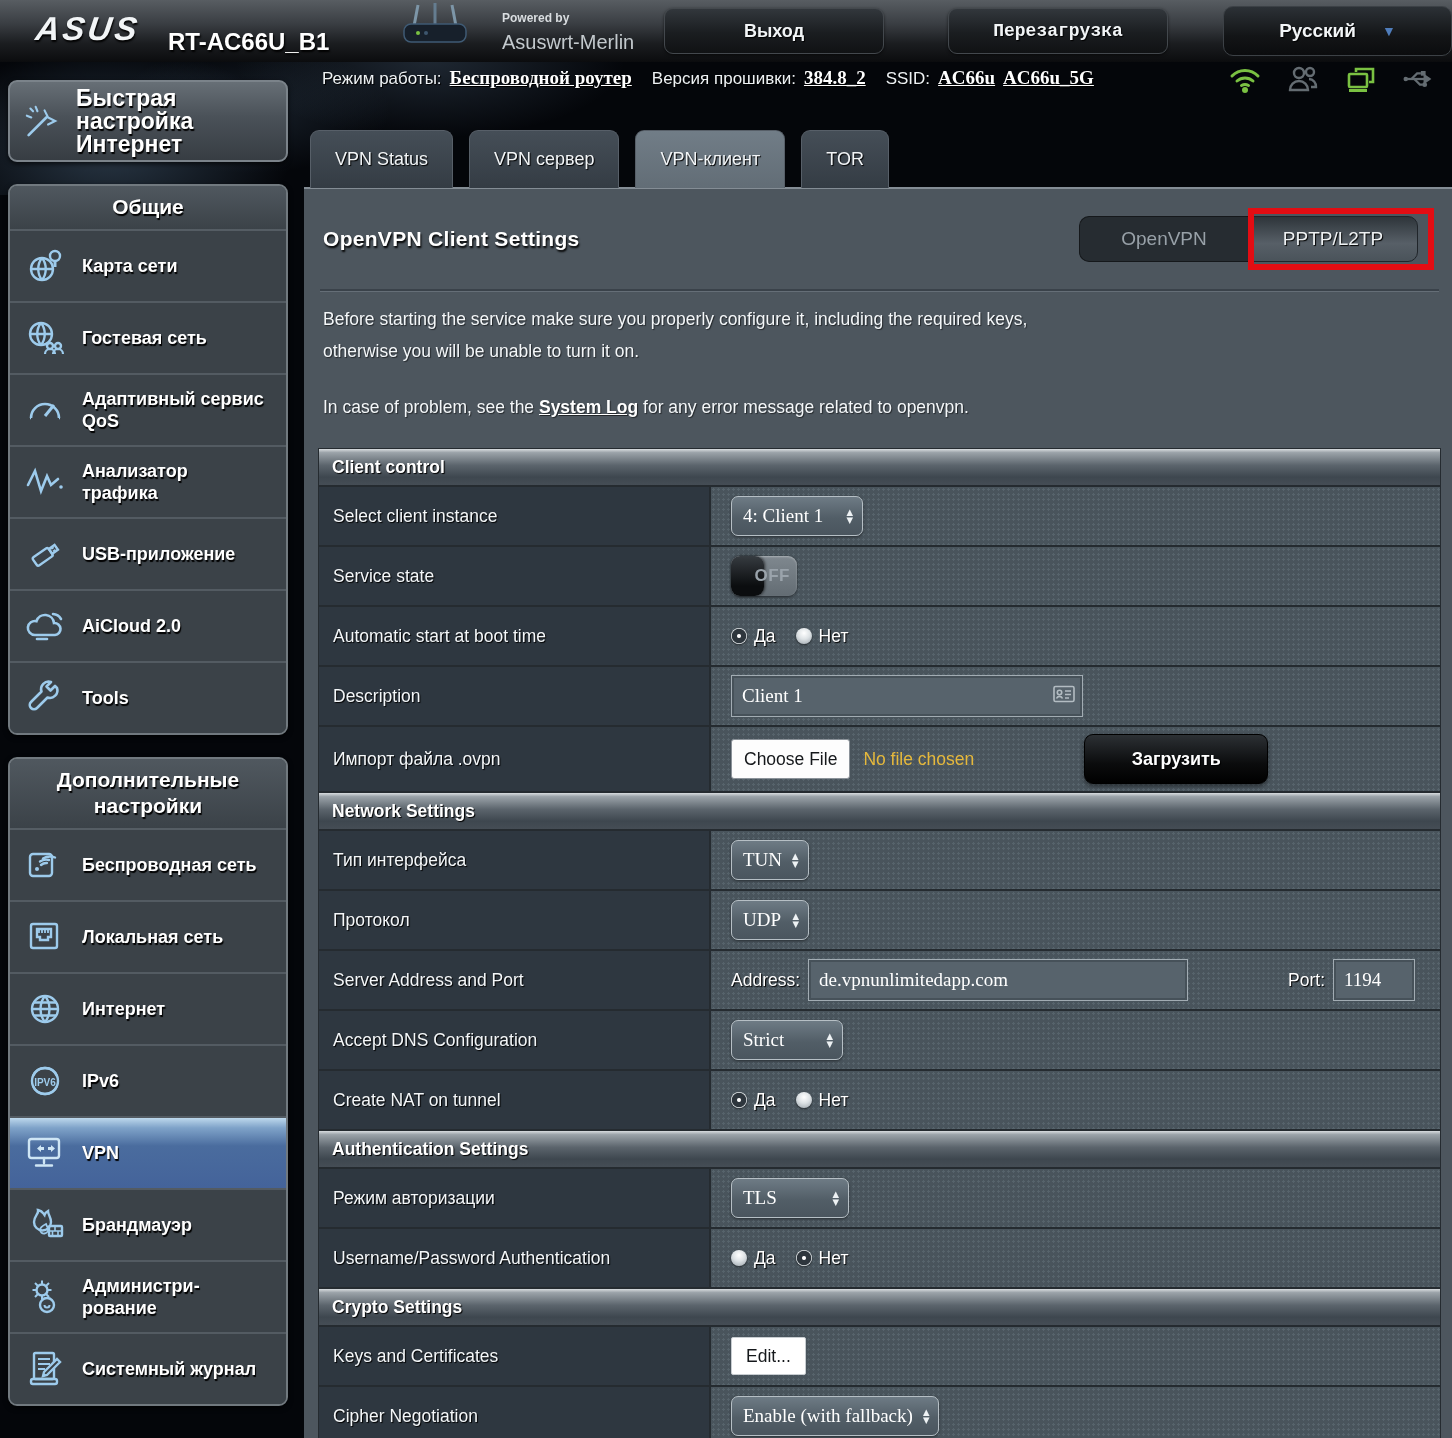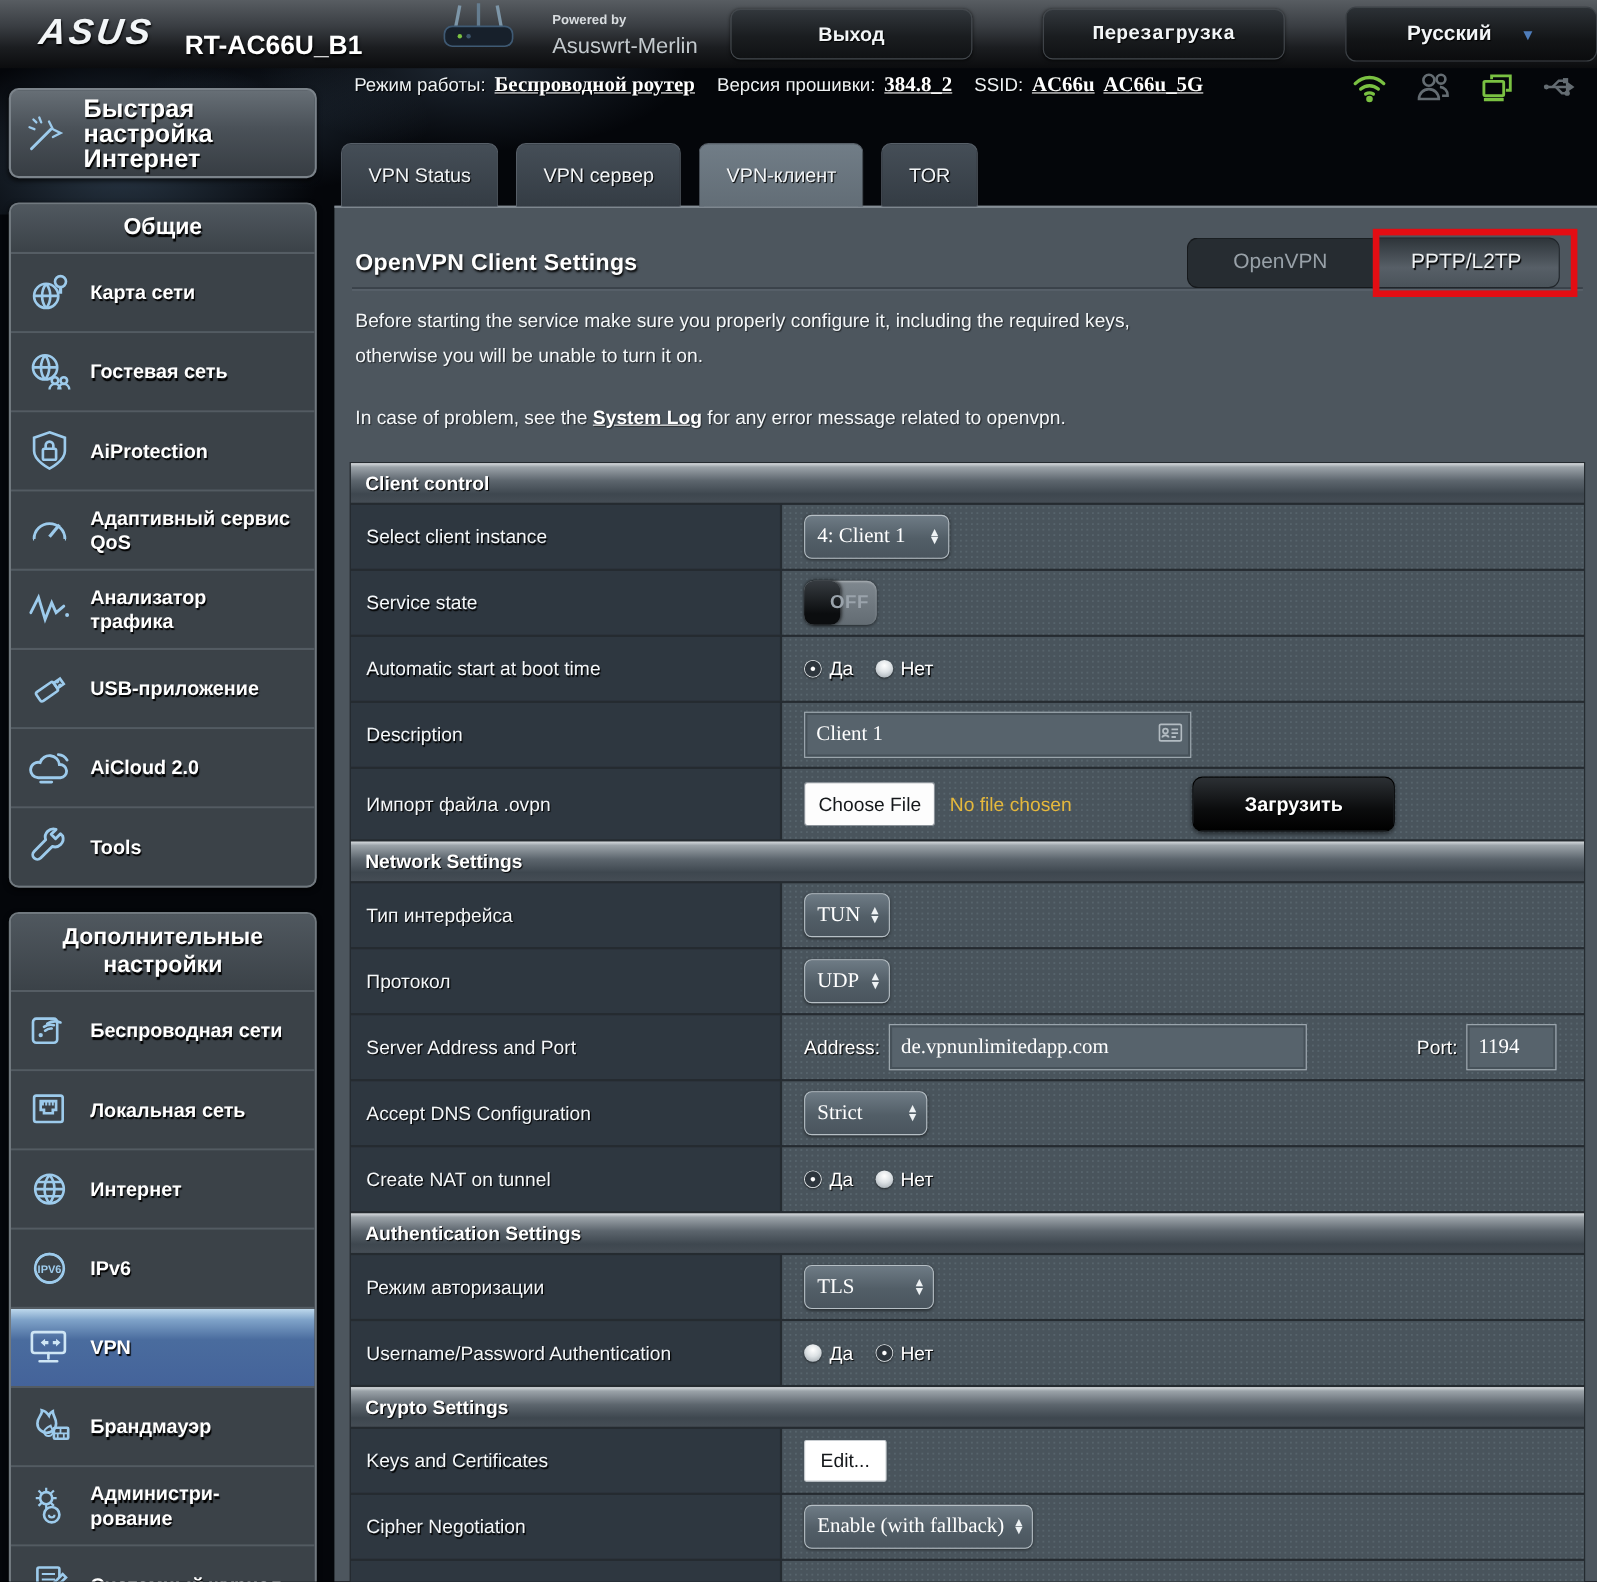--- a/index.html
+++ b/index.html
@@ -61,21 +61,21 @@
   
   .tabstrip{position:absolute;left:310px;top:130px;height:57px;display:flex;gap:16px;z-index:4;}
   .tab{height:57px;padding:0 24px;display:flex;align-items:center;justify-content:center;
     font-size:18px;color:#f2f5f7;cursor:pointer;border-radius:9px 9px 0 0;
     background:linear-gradient(180deg,#454e57,#343c44);border:1px solid #575f68;border-bottom:none;
     text-shadow:1px 1px 1px #000;}
   .tab.active{background:linear-gradient(180deg,#717d87,#626d76);}
   
   .content{position:absolute;left:304px;top:187px;width:1148px;height:1251px;background:#4d565e;
     border-top:2px solid #848d95;z-index:3;padding:0 11px 0 14px;box-sizing:border-box;}
-  .page-head{position:relative;height:72px;}
+  .page-head{position:relative;height:100px;}
   .page-title{position:absolute;left:5px;top:38px;font-size:21px;font-weight:bold;
     text-shadow:1px 2px 2px #000;letter-spacing:.3px;}
   .vpn-switch{position:absolute;right:23px;top:27px;display:flex;height:46px;}
   .sw-btn{width:168px;display:flex;align-items:center;justify-content:center;font-size:19px;cursor:pointer;}
   .sw-openvpn{background:#262c31;border:1px solid #15181b;border-right:none;border-radius:10px 0 0 10px;
     color:#98a1a8;}
   .sw-pptp{background:linear-gradient(180deg,#2e353a 0%,#575f67 60%,#4a535a 100%);
     border:1px solid #20252a;border-radius:0 10px 10px 0;color:#eef1f3;text-shadow:1px 1px 1px #000;}
   .red-box{position:absolute;right:7px;top:19px;width:186px;height:62px;box-sizing:border-box;
     border:6px solid #e30d13;z-index:9;pointer-events:none;}
@@ -249,30 +249,20 @@
             <circle cx="17" cy="17" r="11"></circle>
             <path d="M6 17 h22 M17 6 c-5 6 -5 16 0 22 M17 6 c5 6 5 16 0 22"></path>
             <circle cx="26" cy="29" r="3"></circle>
             <circle cx="34" cy="29" r="3"></circle>
             <path d="M21 37 a5 5 0 0 1 10 0 M29 37 a5 5 0 0 1 10 0" stroke-width="2.2"></path>
           </svg>
         </span>
         <span class="label">Гостевая сеть</span>
       </div>
 
-      <div class="nav-item">
-        <span class="icon-box">
-          <svg width="42" height="42" viewBox="0 0 42 42" fill="none" stroke="#9dcbec" stroke-width="2.4">
-            <path d="M21 4 L35 9 V21 C35 30 21 37 21 37 C21 37 7 30 7 21 V9 Z"></path>
-            <rect x="15" y="19" width="12" height="10" rx="1.5"></rect>
-            <path d="M17.5 19 v-3 a3.5 3.5 0 0 1 7 0 v3"></path>
-          </svg>
-        </span>
-        <span class="label">AiProtection</span>
-      </div>
 
       <div class="nav-item">
         <span class="icon-box">
           <svg width="42" height="42" viewBox="0 0 42 42" fill="none" stroke="#9dcbec" stroke-width="2.6">
             <path d="M7 29 a14 14 0 1 1 28 0"></path>
             <path d="M7 29 h-1 M35 29 h1"></path>
             <path d="M21 27 L30 16" stroke-width="3"></path>
           </svg>
         </span>
         <span class="label">
@@ -336,21 +326,21 @@
 
       <div class="nav-item">
         <span class="icon-box">
           <svg width="42" height="42" viewBox="0 0 42 42" fill="none" stroke="#9dcbec" stroke-width="2.4">
             <rect x="6" y="10" width="22" height="22" rx="3"></rect>
             <circle cx="13" cy="25" r="2" fill="#9dcbec" stroke="none"></circle>
             <path d="M17 21 a8 8 0 0 1 6 -2 M19 14.5 a14 14 0 0 1 12 -1" stroke-linecap="round"></path>
             <path d="M16 17.5 a11 11 0 0 1 9 -1.5" stroke-linecap="round"></path>
           </svg>
         </span>
-        <span class="label">Беспроводная сети</span>
+        <span class="label">Беспроводная сеть</span>
       </div>
 
       <div class="nav-item">
         <span class="icon-box">
           <svg width="42" height="42" viewBox="0 0 42 42" fill="none" stroke="#9dcbec" stroke-width="2.4">
             <rect x="7" y="8" width="26" height="24" rx="2"></rect>
             <path d="M13 13 h14 v8 h-3 v3 h-8 v-3 h-3 z"></path>
             <path d="M15 13 v4 M18 13 v4 M21 13 v4 M24 13 v4" stroke-width="1.8"></path>
           </svg>
         </span>

